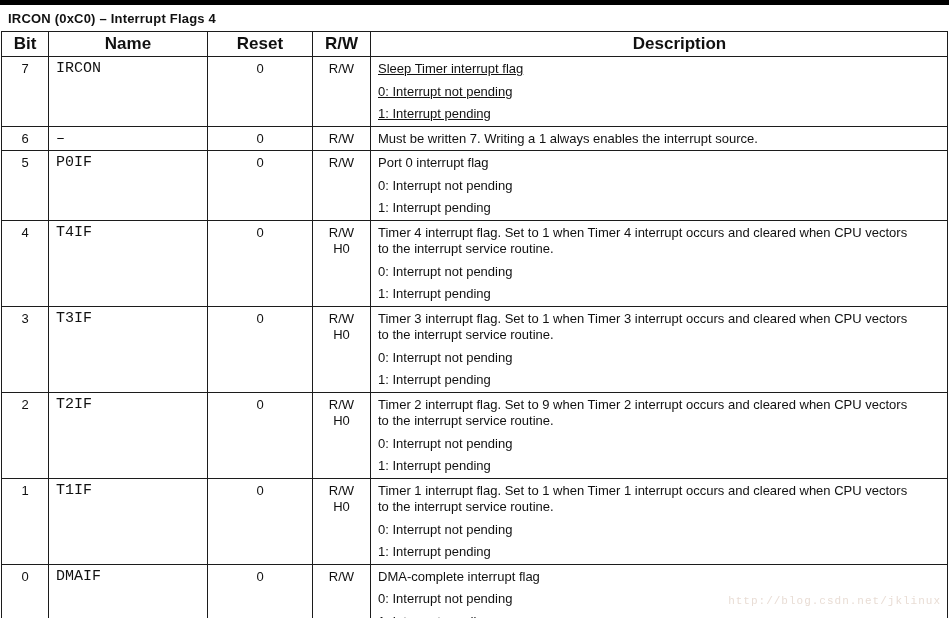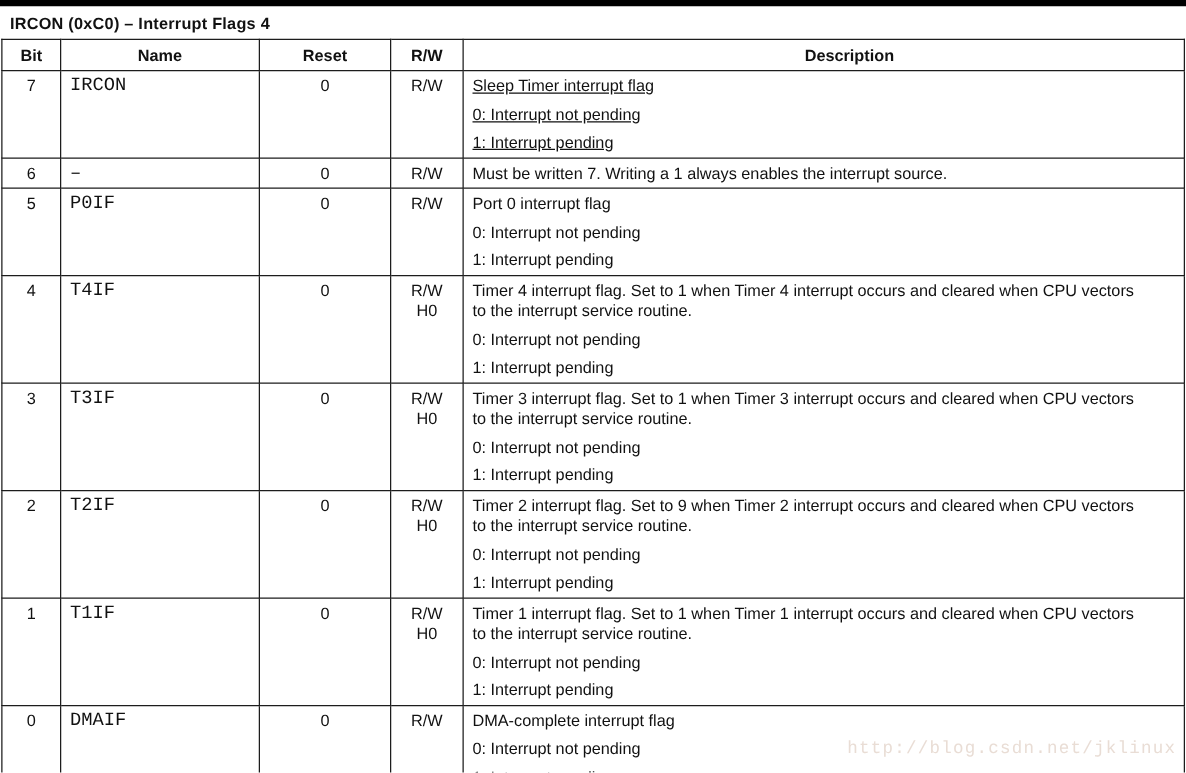--- a/index.html
+++ b/index.html
@@ -40,21 +40,21 @@
     border-collapse: collapse;
     table-layout: fixed;
   }
   .register-table th,
   .register-table td {
     border: 1px solid #1c1c1c;
     vertical-align: top;
     padding: 0;
   }
   .register-table th {
-    font-size: 13px;
+    font-size: 17px;
     font-weight: bold;
     text-align: center;
     height: 22px;
     vertical-align: middle;
     padding: 1px 2px;
   }
   .register-table td {
     font-size: 13px;
     line-height: 16.5px;
   }
@@ -83,21 +83,21 @@
     margin: 0 0 6px 0;
   }
   td.c-desc p:last-child {
     margin-bottom: 0;
   }
   .watermark {
     position: absolute;
     right: 8px;
     bottom: 11px;
     font-family: "Liberation Mono", "DejaVu Sans Mono", monospace;
-    font-size: 14px;
+    font-size: 11px;
     letter-spacing: 1px;
     white-space: nowrap;
     pointer-events: none;
   }
 </style>
 </head>
 <body style="color: rgb(17, 17, 17);">
 
 <div class="top-bar" style="background: rgb(0, 0, 0);"></div>
 

